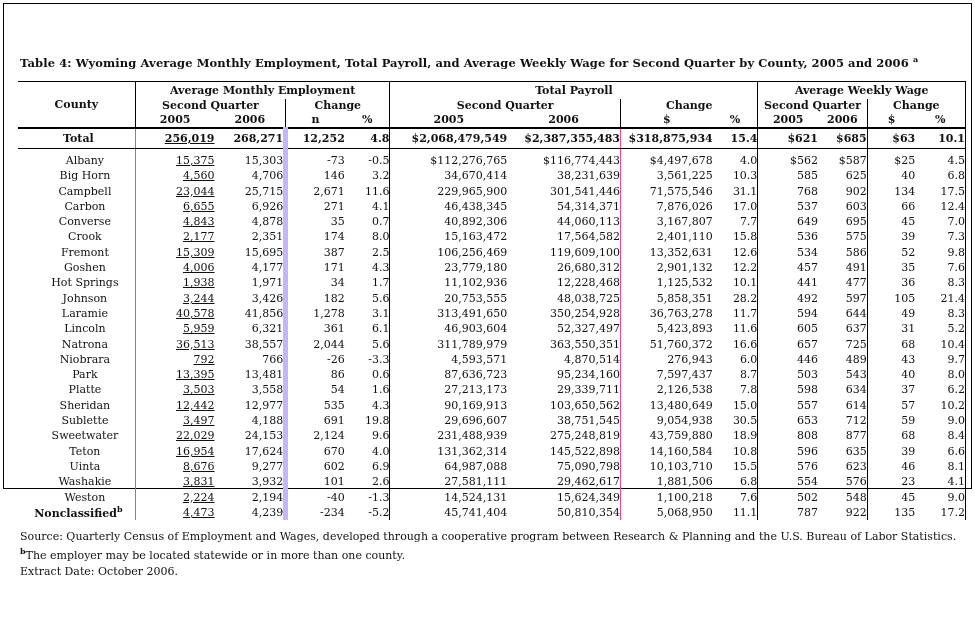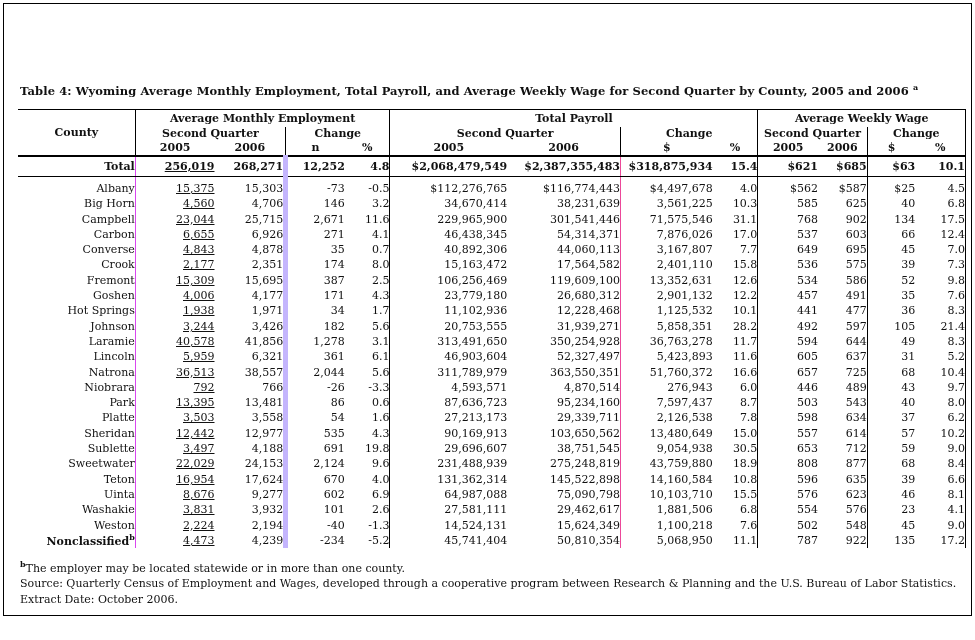--- a/index.html
+++ b/index.html
@@ -3,23 +3,23 @@
 <meta charset="utf-8">
 <style>
   html,body { margin:0; padding:0; background:#fff; }
   body {
     width:975px; height:640px; overflow:hidden;
     font-family:"DejaVu Serif", serif; color:#111;
     -webkit-font-smoothing:antialiased;
   }
   .frame {
     box-sizing:border-box;
-    width:969px; height:613px; margin:3px;
+    width:969px; height:486px; margin:3px;
     border:1.5px solid #000;
-    padding:78px 0 0 14px;
+    padding:50px 0 0 14px;
     position:relative; background:#fff;
   }
   .title { font-size:11.5px; font-weight:bold; margin:0 0 11px 2px; letter-spacing:0.1px; }
   .title sup { font-size:8px; font-weight:bold; }
 
   table.stats {
     border-collapse:collapse; table-layout:fixed;
     width:948px; font-size:11px; line-height:1;
   }
   table.stats th { font-weight:bold; text-align:center; padding:0; }
@@ -30,21 +30,21 @@
   tr.h3 th { height:14px; vertical-align:middle; border-bottom:2.5px solid #000; }
   th.county-hd { vertical-align:bottom; text-align:center; padding-bottom:2px;
                  border-top:1.2px solid #000; border-bottom:2.5px solid #000; }
 
   .gl { border-left:1px solid #000; }
   .gr { border-right:1px solid #000; }
 
   tbody td { height:15.3px; text-align:right; white-space:nowrap; }
   tr.total-row td { height:19px; border-bottom:1px solid #000; font-weight:bold; }
   tr.first-data td { padding-top:4px; }
-  tbody td.county { text-align:right; padding-left:17px; }
+  tbody td.county { text-align:center; padding-left:17px; }
   tr.bold-row td.county { padding-left:4px; font-weight:bold; }
   td.county sup { font-size:8px; font-weight:bold; }
 
   
   .c0  { border-left:1px solid #d946ef; padding-right:10px;text-decoration:underline; }
   .c1  { padding-right:16px; }
   .c2  { border-left:5px solid #c4b5fd; padding-right:9px; }
   .c3  { padding-right:5px; }
   .c4  { border-left:1px solid #000; padding-right:23px; }
   .c5  { padding-right:24px; }
@@ -261,21 +261,21 @@
           <td class="c10">36</td>
           <td class="c11">8.3</td>
         </tr>
         <tr>
           <td class="county">Johnson</td>
           <td class="c0">3,244</td>
           <td class="c1">3,426</td>
           <td class="c2">182</td>
           <td class="c3">5.6</td>
           <td class="c4">20,753,555</td>
-          <td class="c5">31,939,271</td>
+          <td class="c5">48,038,725</td>
           <td class="c6">5,858,351</td>
           <td class="c7">28.2</td>
           <td class="c8">492</td>
           <td class="c9">597</td>
           <td class="c10">105</td>
           <td class="c11">21.4</td>
         </tr>
         <tr>
           <td class="county">Laramie</td>
           <td class="c0">40,578</td>
@@ -483,17 +483,17 @@
           <td class="c7">11.1</td>
           <td class="c8">787</td>
           <td class="c9">922</td>
           <td class="c10">135</td>
           <td class="c11">17.2</td>
         </tr>
       </tbody>
   </table>
 
   <div class="footnotes">
+      <div class="fn">Source: Quarterly Census of Employment and Wages, developed through a cooperative program between Research &amp; Planning and the U.S. Bureau of Labor Statistics.</div>
       <div class="fn"><sup>b</sup>The employer may be located statewide or in more than one county.</div>
-      <div class="fn">Source: Quarterly Census of Employment and Wages, developed through a cooperative program between Research &amp; Planning and the U.S. Bureau of Labor Statistics.</div>
       <div class="fn">Extract Date: October 2006.</div>
     </div>
 </div>
 
 </body></html>

